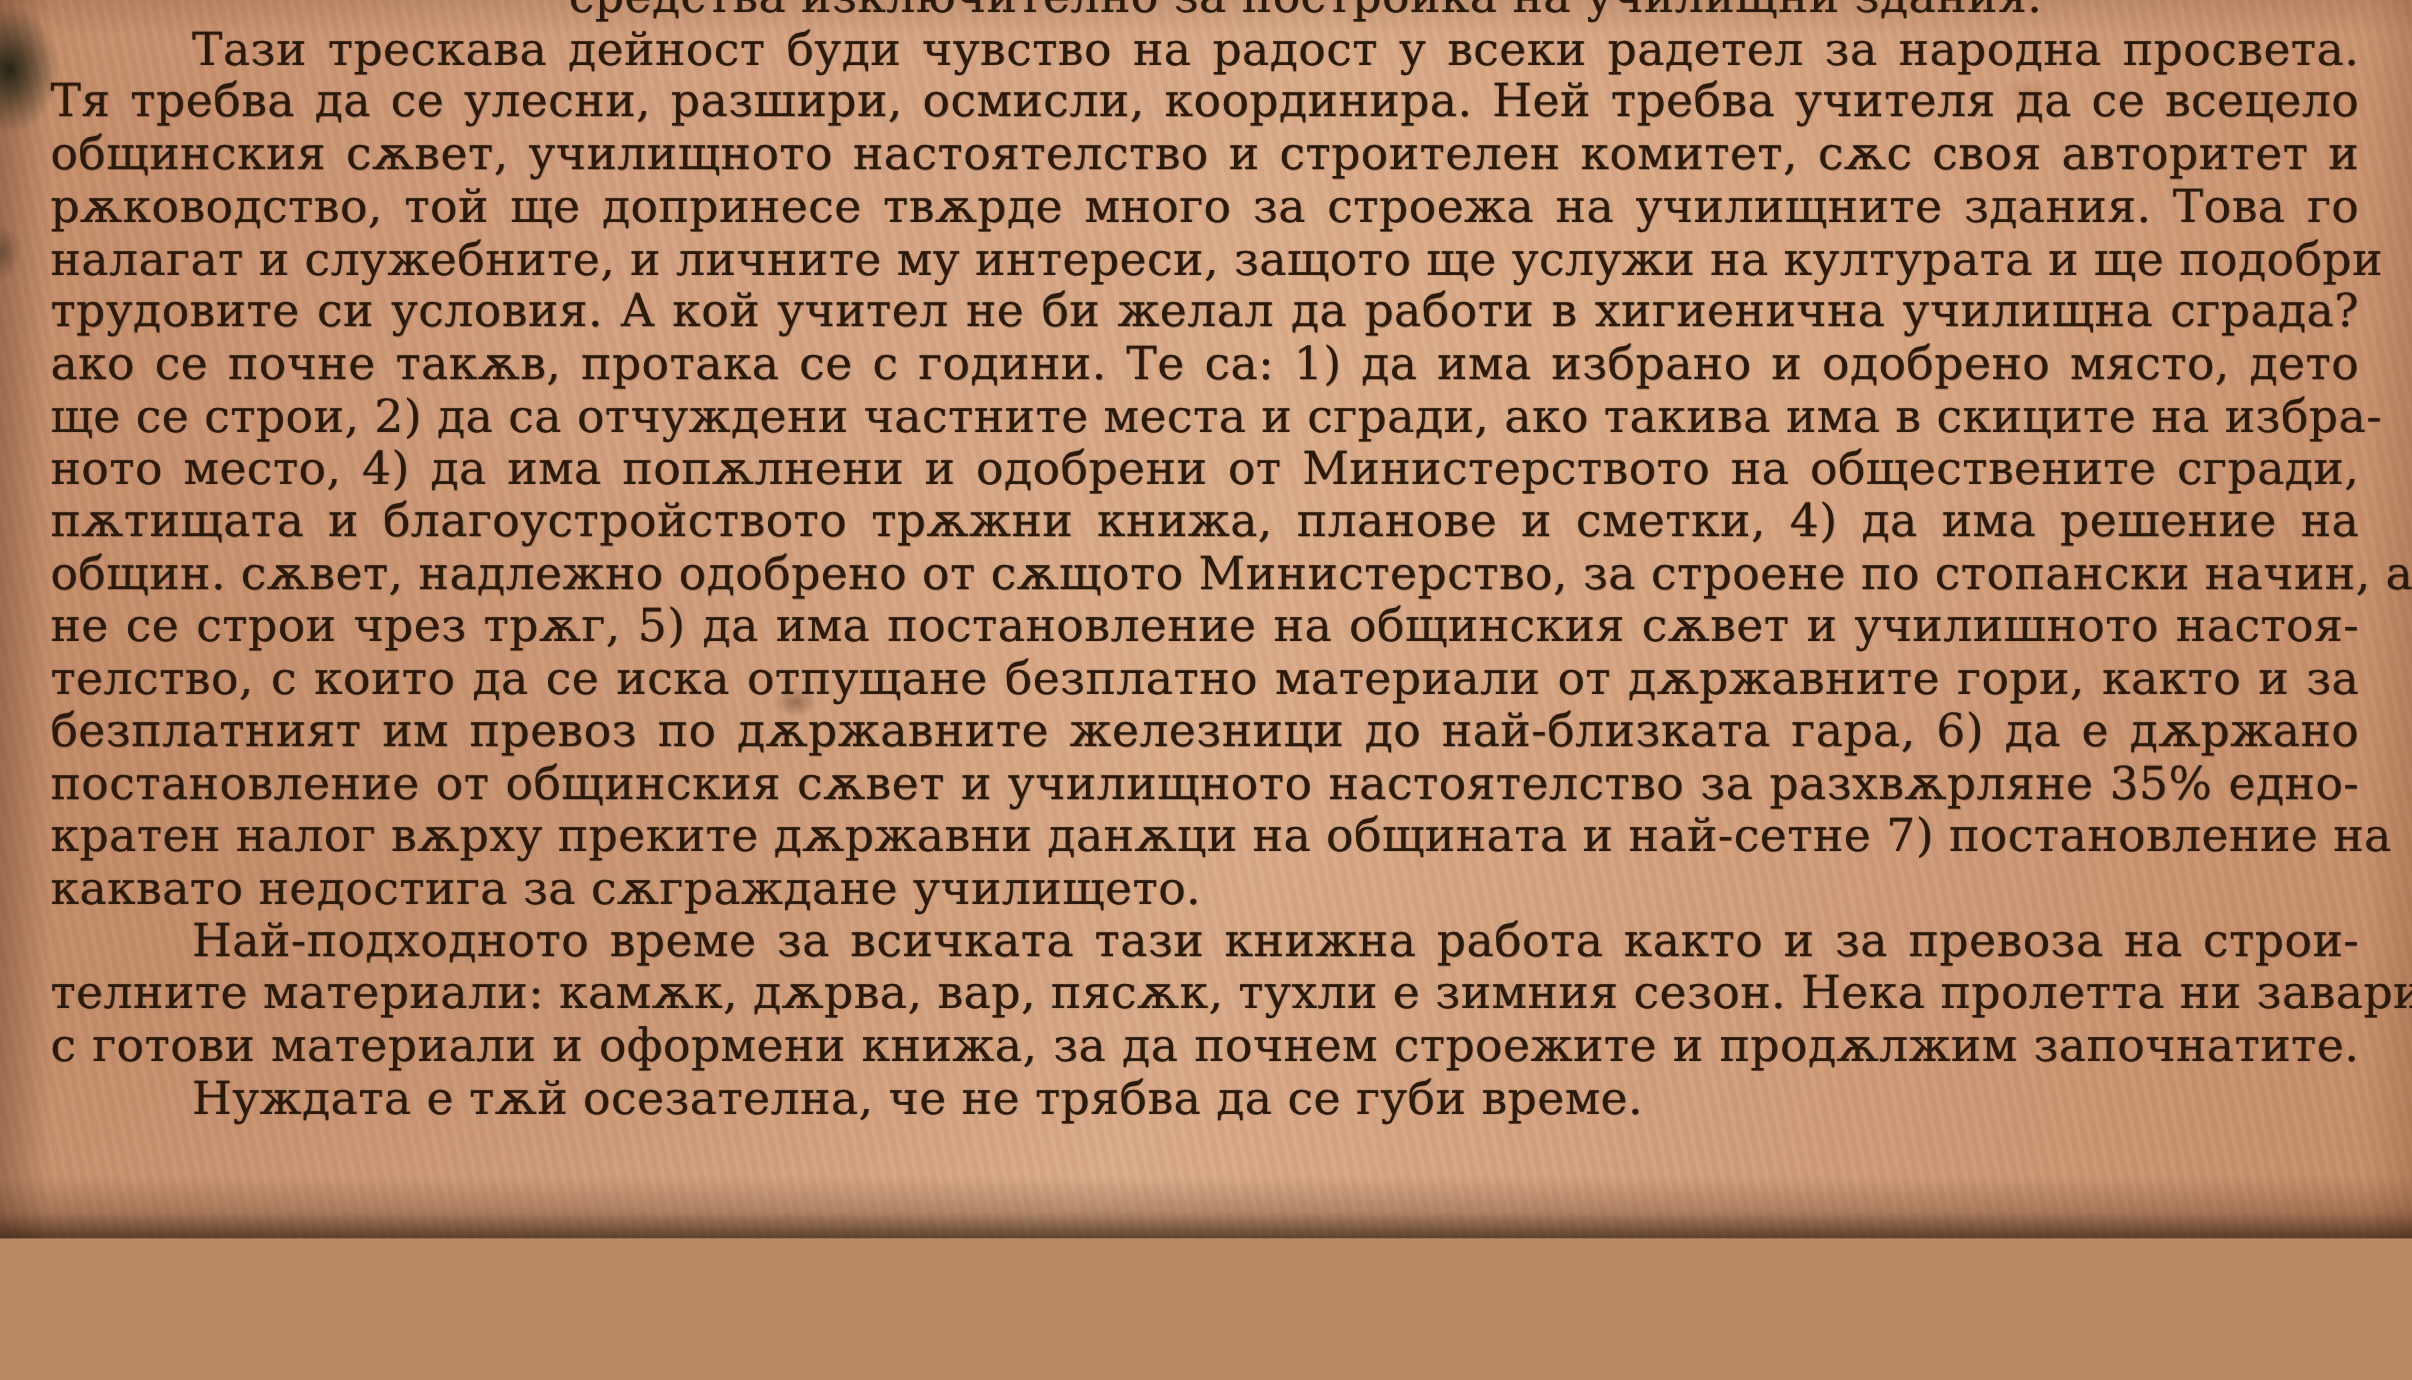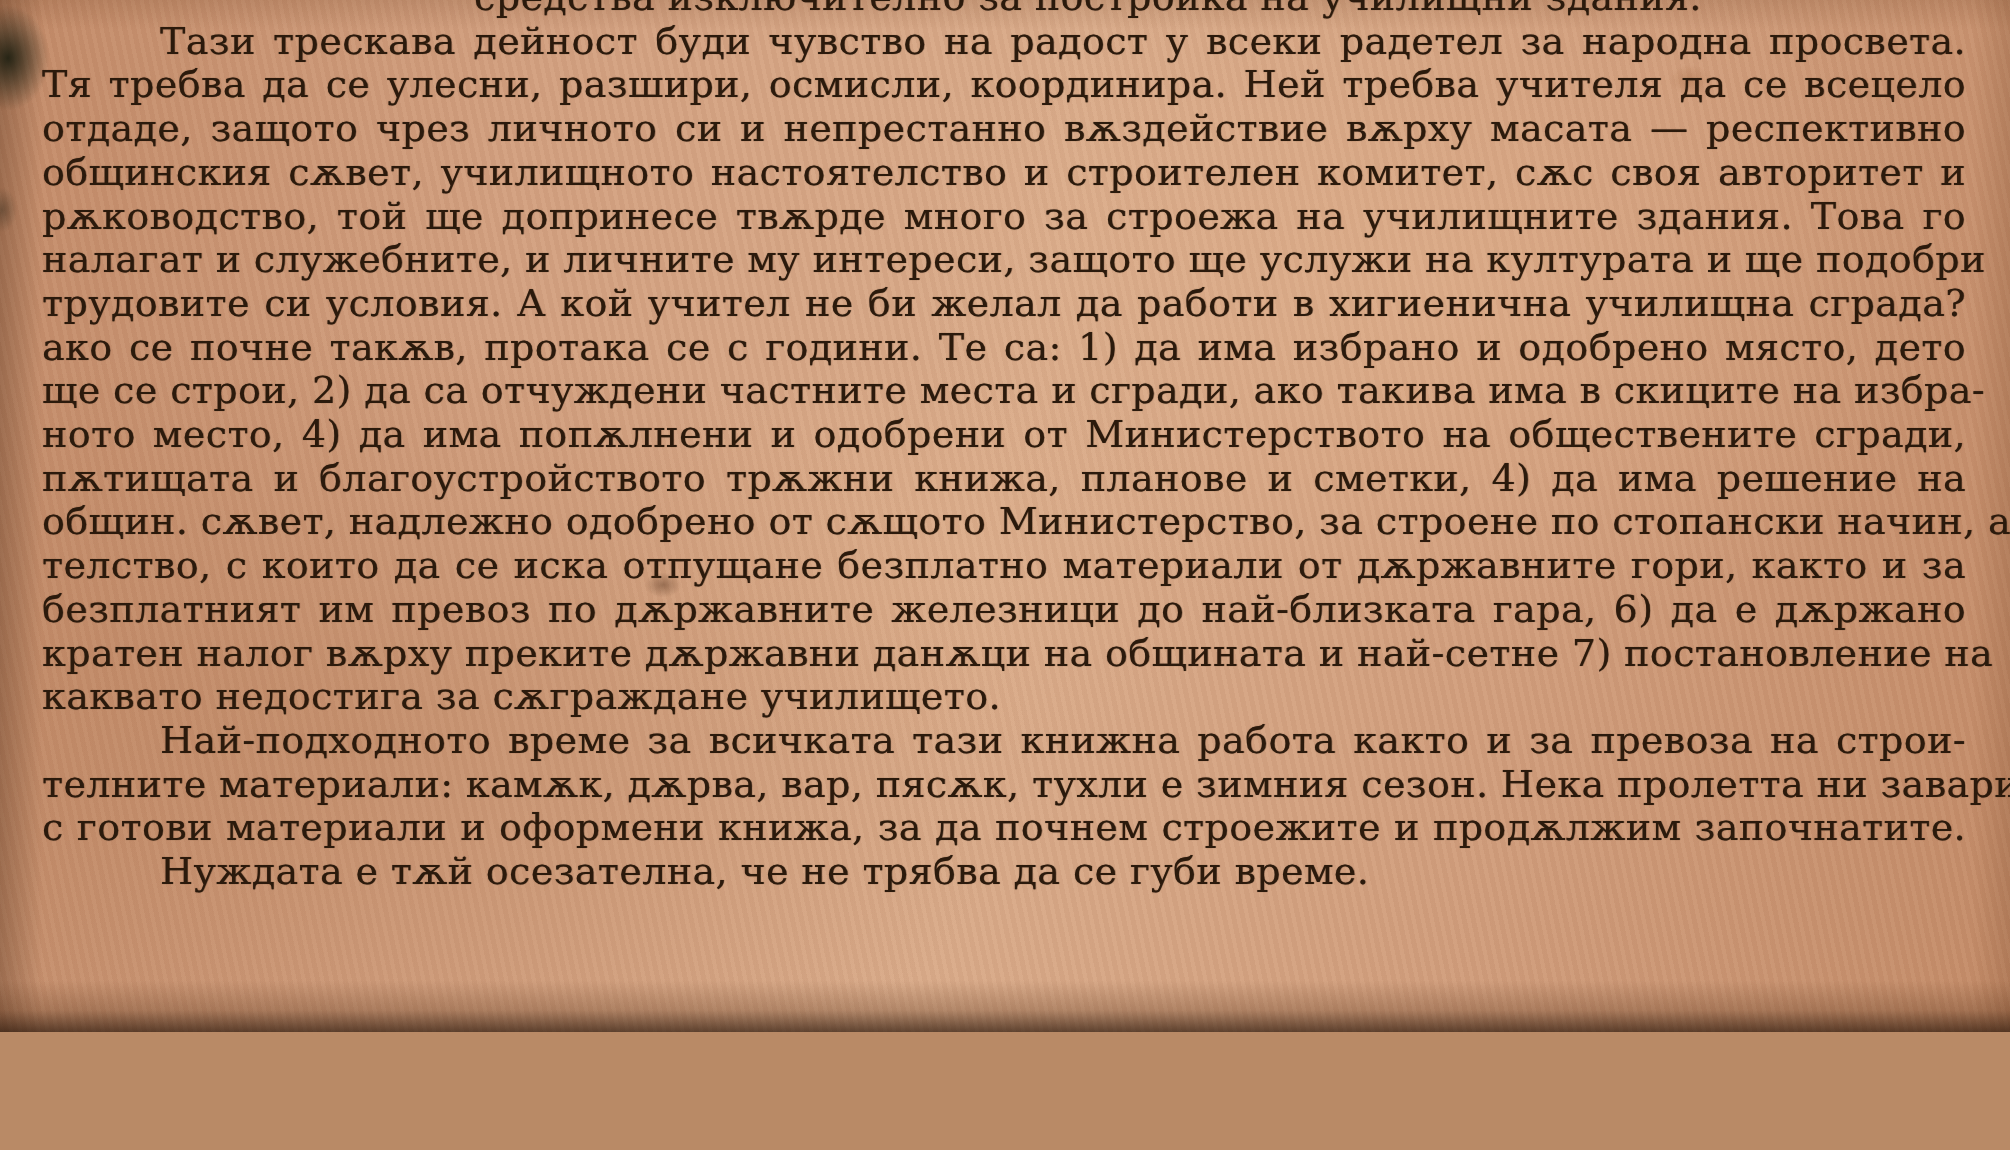--- a/index.html
+++ b/index.html
@@ -61,32 +61,33 @@
   .line.partial { margin-left: 432px; }
 </style>
 </head>
 <body>
 
 <div class="page">
   <div class="text-block" id="text-block">
       <div class="line partial">средства изключително за постройка на училищни здания.</div>
       <div class="line indent">Тази трескава дейност буди чувство на радост у всеки радетел за народна просвета.</div>
       <div class="line body">Тя требва да се улесни, разшири, осмисли, координира. Ней требва учителя да се всецело</div>
-      <div class="line body">отдаде, защото чрез личното си и непрестанно вѫздействие вѫрху масата — респективно</div>
       <div class="line body">общинския сѫвет, училищното настоятелство и строителен комитет, сѫс своя авторитет и</div>
       <div class="line body">рѫководство, той ще допринесе твѫрде много за строежа на училищните здания. Това го</div>
       <div class="line body">налагат и служебните, и личните му интереси, защото ще услужи на културата и ще подобри</div>
       <div class="line body">трудовите си условия. А кой учител не би желал да работи в хигиенична училищна сграда?</div>
       <div class="line body">ако се почне такѫв, протака се с години. Те са: 1) да има избрано и одобрено място, дето</div>
       <div class="line body">ще се строи, 2) да са отчуждени частните места и сгради, ако такива има в скиците на избра-</div>
       <div class="line body">ното место, 4) да има попѫлнени и одобрени от Министерството на обществените сгради,</div>
       <div class="line body">пѫтищата и благоустройството трѫжни книжа, планове и сметки, 4) да има решение на</div>
       <div class="line body">общин. сѫвет, надлежно одобрено от сѫщото Министерство, за строене по стопански начин, ако</div>
+      <div class="line body">не се строи чрез трѫг, 5) да има постановление на общинския сѫвет и училишното настоя-</div>
       <div class="line body">телство, с които да се иска отпущане безплатно материали от дѫржавните гори, както и за</div>
       <div class="line body">безплатният им превоз по дѫржавните железници до най-близката гара, 6) да е дѫржано</div>
+      <div class="line body">постановление от общинския сѫвет и училищното настоятелство за разхвѫрляне 35% едно-</div>
       <div class="line body">кратен налог вѫрху преките дѫржавни данѫци на общината и най-сетне 7) постановление на</div>
       <div class="line end">каквато недостига за сѫграждане училището.</div>
       <div class="line indent">Най-подходното време за всичката тази книжна работа както и за превоза на строи-</div>
       <div class="line body">телните материали: камѫк, дѫрва, вар, пясѫк, тухли е зимния сезон. Нека пролетта ни завари</div>
       <div class="line body">с готови материали и оформени книжа, за да почнем строежите и продѫлжим започнатите.</div>
       <div class="line indent-end">Нуждата е тѫй осезателна, че не трябва да се губи време.</div>
     </div>
 </div>
 
 </body></html>

